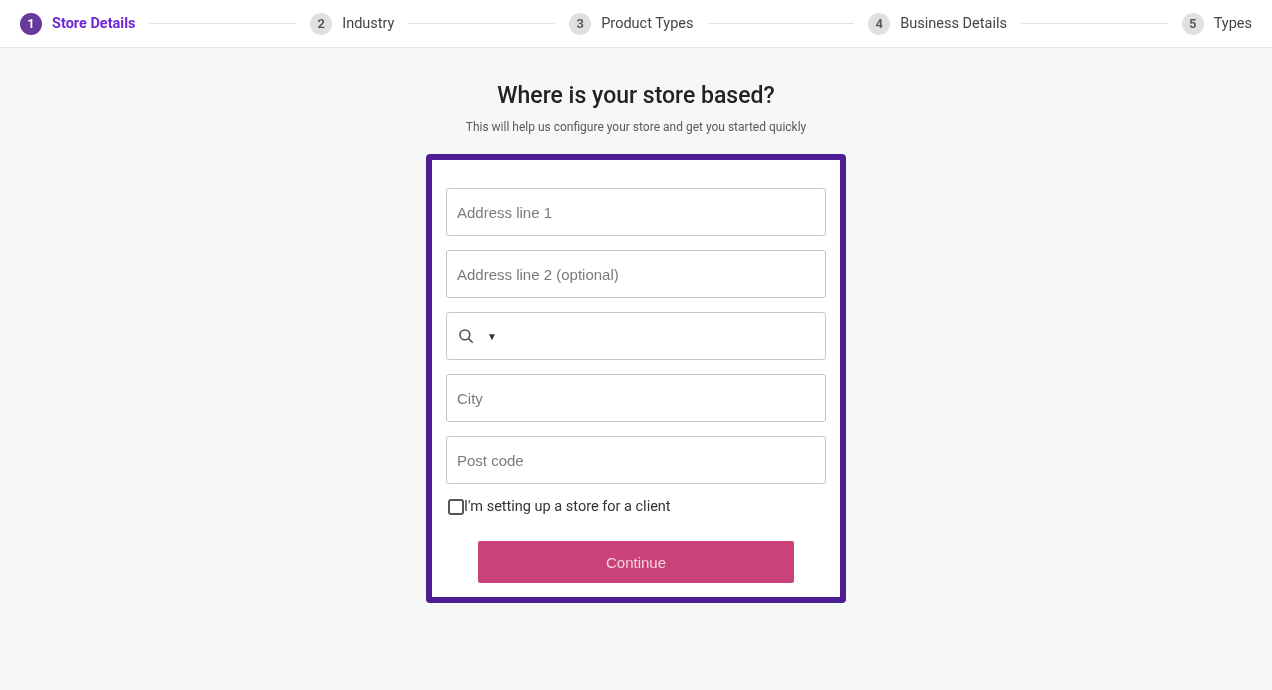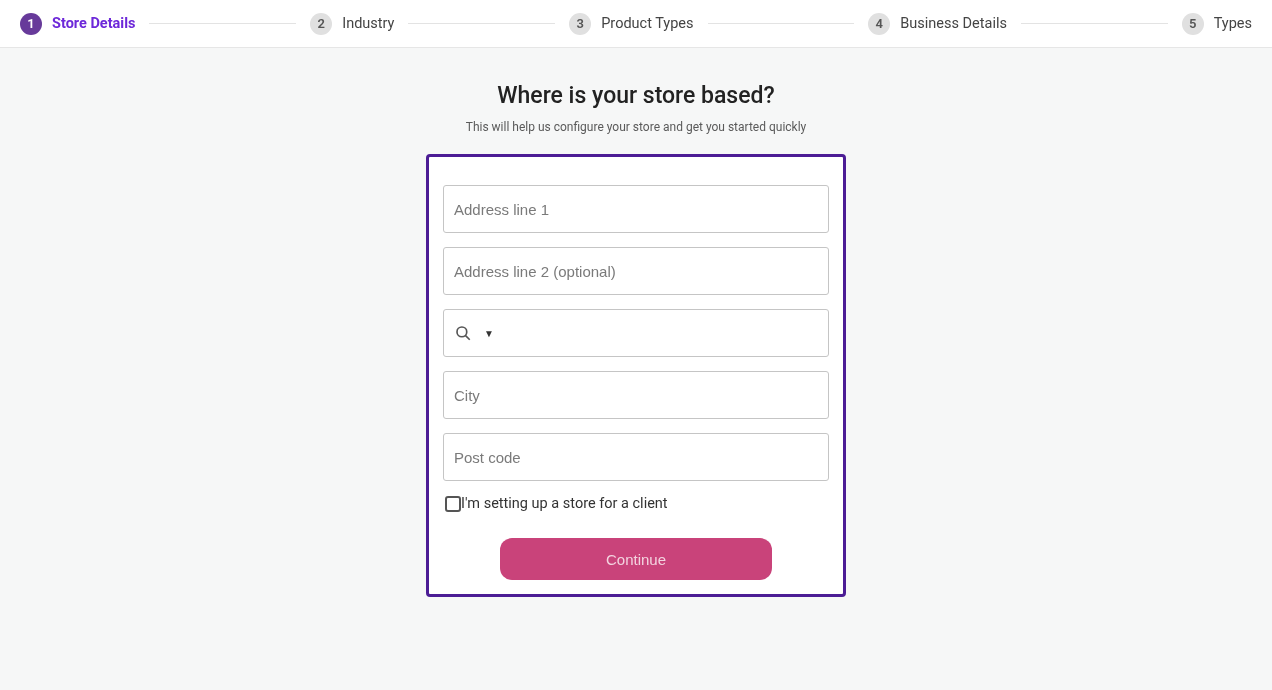--- a/index.html
+++ b/index.html
@@ -68,21 +68,21 @@
     margin-bottom: 11px;
   }
   .page-subtitle {
     font-size: 12px;
     color: #5a5a5a;
     margin-bottom: 20px;
   }
   .card {
     width: 420px;
     background: #fff;
-    border: 3px solid #4c1d95;
+    border: 6px solid #4c1d95;
     border-radius: 4px;
     padding: 28px 14px 14px 14px;
   }
   .field {
     width: 100%;
     height: 48px;
     border: 1px solid #c5c5c5;
     border-radius: 3px;
     margin-bottom: 14px;
     display: flex;
@@ -129,28 +129,28 @@
     border: 2px solid #555;
     border-radius: 3px;
     background: #fff;
   }
   .checkbox-label {
     font-size: 14.5px;
     color: #333;
   }
   .continue-btn {
     display: block;
-    width: 272px;
+    width: 316px;
     height: 42px;
     margin: 0 auto;
     background: #c9437a;
     color: #f3d3df;
     font-size: 15px;
     border: none;
-    border-radius: 12px;
+    border-radius: 2px;
     cursor: pointer;
   }
 </style>
 </head>
 <body>
 
 <div class="stepper">
   <div class="step active">
     <div class="step-badge">1</div>
     <div class="step-label">Store Details</div>

